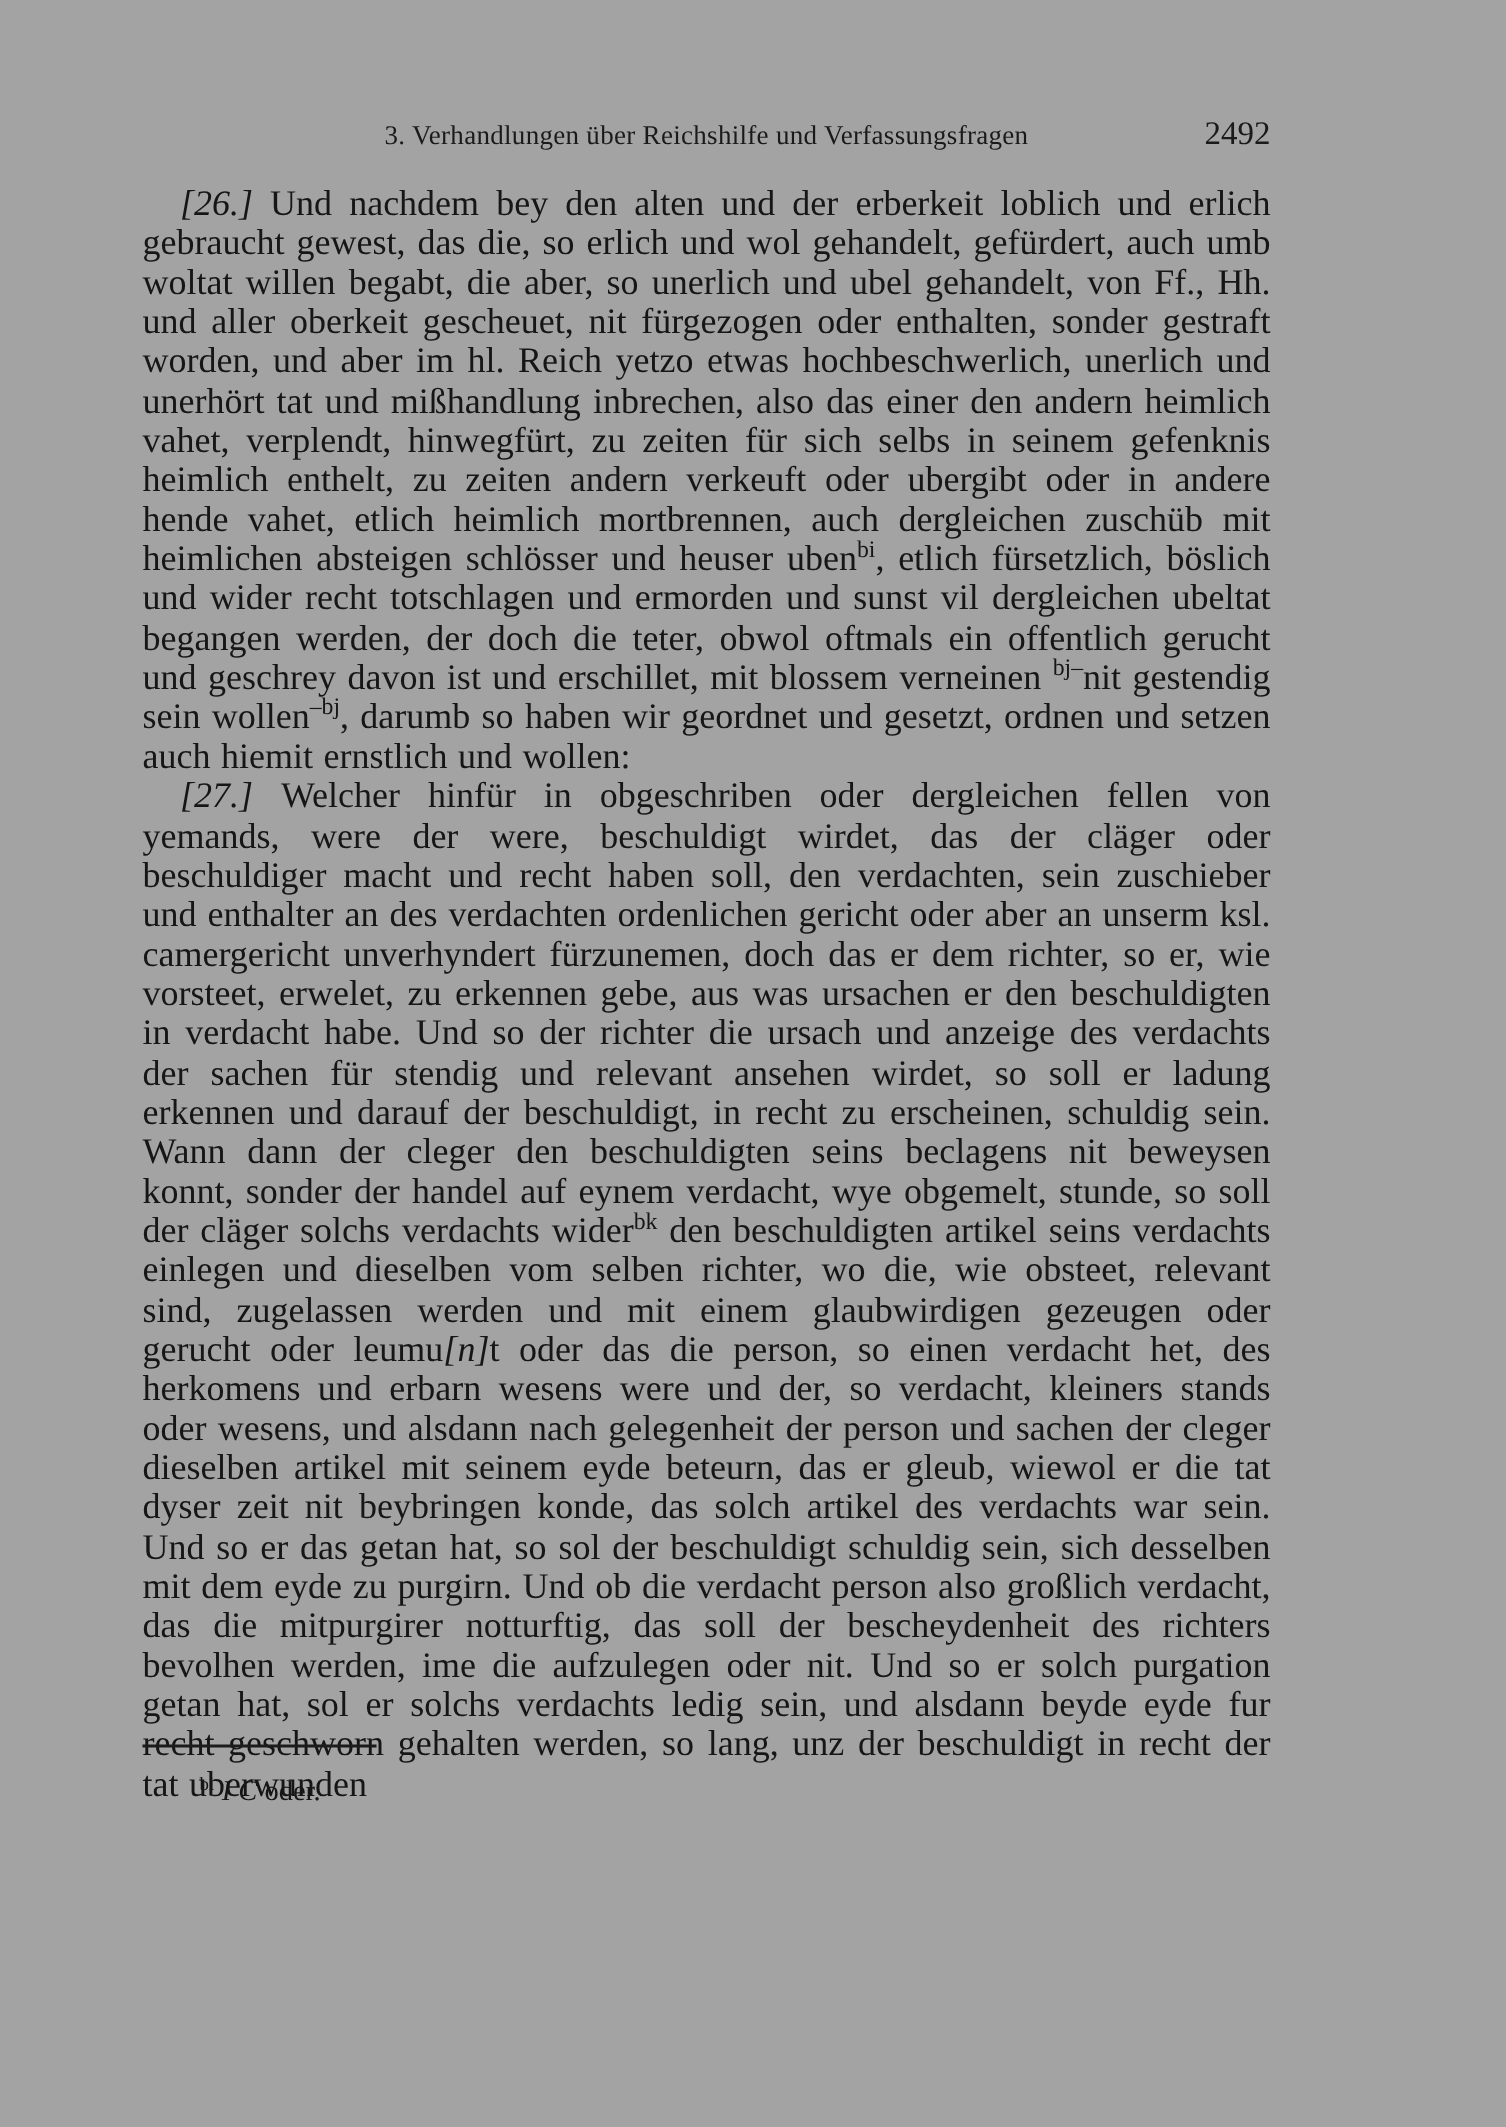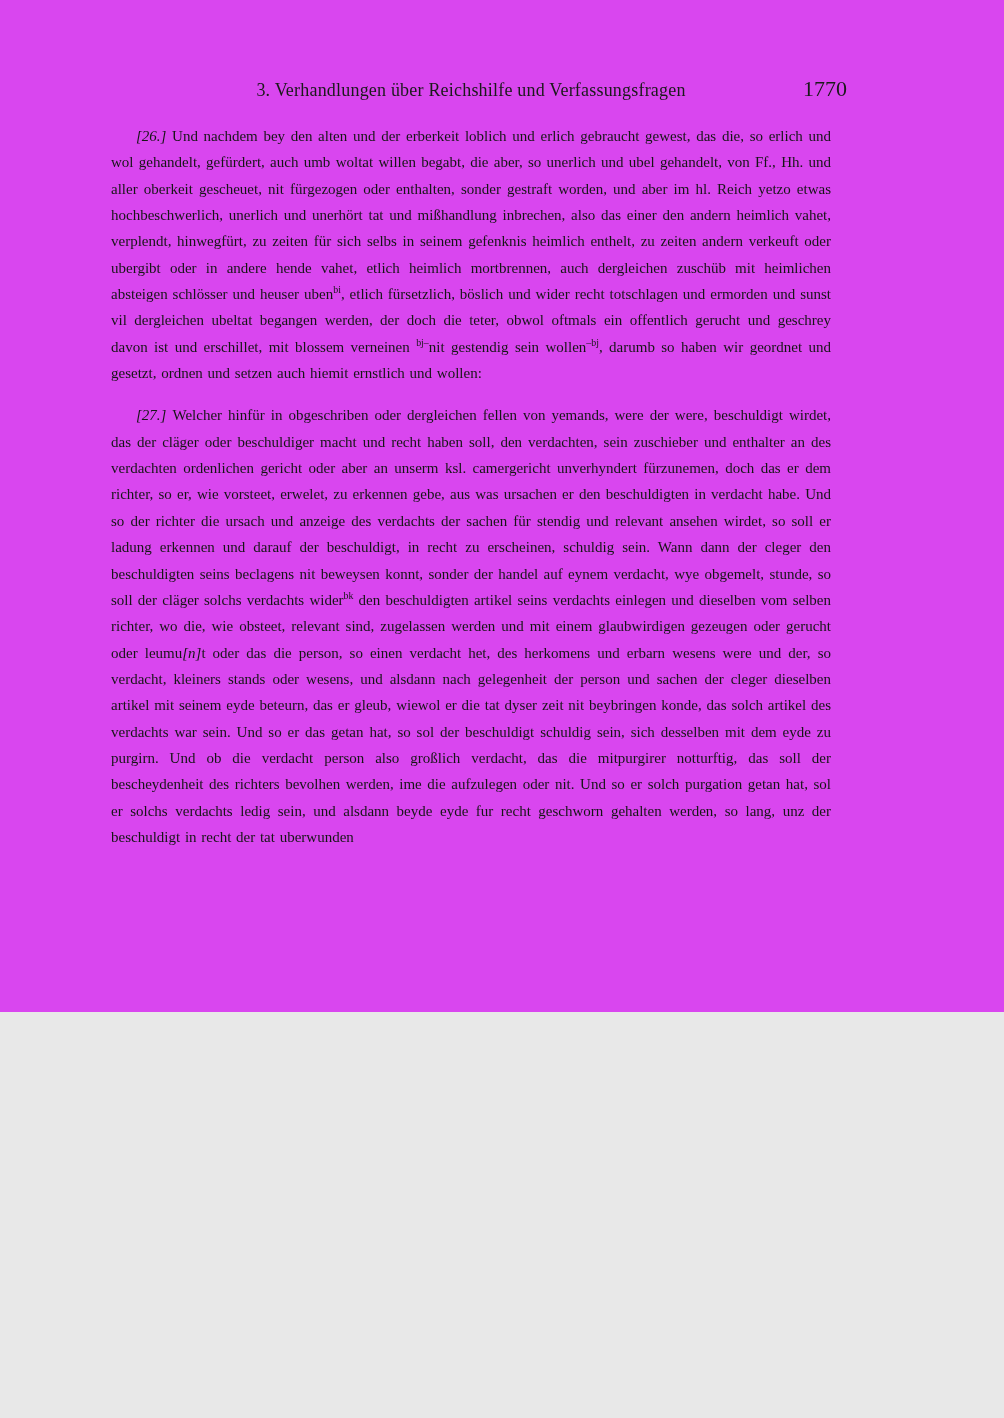--- a/index.html
+++ b/index.html
@@ -4,23 +4,23 @@
 <title>Buchseite 1359</title>
 <style>
   html, body {
     margin: 0;
     padding: 0;
     background: #e8e8e8;
   }
   .page {
     position: relative;
     width: 1004px;
-    height: 1012px;
+    height: 1418px;
     margin: 0 auto;
-    background: #d946ef;
+    background: #a3a3a3;
     color: #141414;
     font-family: "Liberation Serif", "DejaVu Serif", serif;
     overflow: hidden;
   }
   .content {
     position: absolute;
     left: 95px;
     top: 78px;
     width: 752px;
   }
@@ -39,24 +39,24 @@
   }
   .running-head .page-number {
     position: absolute;
     right: 0;
     top: -2px;
     font-size: 22px;
     line-height: 26px;
     color: #1a1a1a;
   }
   .body-text p.para {
-    margin: 16px;
+    margin: 0;
     text-align: justify;
     text-indent: 25px;
-    font-size: 15px;
+    font-size: 24px;
     line-height: 26.35px;
     word-spacing: 1px;
     color: #161616;
   }
   .it { font-style: italic; }
   .sup {
     font-size: 0.66em;
     vertical-align: super;
     line-height: 0;
   }
@@ -84,21 +84,21 @@
   }
 </style>
 </head>
 <body>
 
 <div class="page">
   <div class="content">
 
     <div class="running-head">
       <span class="head-title">3. Verhandlungen über Reichshilfe und Verfassungsfragen</span>
-      <span class="page-number">1770</span>
+      <span class="page-number">2492</span>
     </div>
 
     <div class="body-text">
 
     <p class="para"><span class="it">[26.] </span><span>Und nachdem bey den alten und der erberkeit loblich und erlich gebraucht gewest, das die, so erlich und wol gehandelt, gefürdert, auch umb woltat willen begabt, die aber, so unerlich und ubel gehandelt, von Ff., Hh. und aller oberkeit gescheuet, nit fürgezogen oder enthalten, sonder gestraft worden, und aber im hl. Reich yetzo etwas hochbeschwerlich, unerlich und unerhört tat und mißhandlung inbrechen, also das einer den andern heimlich vahet, verplendt, hinwegfürt, zu zeiten für sich selbs in seinem gefenknis heimlich enthelt, zu zeiten andern verkeuft oder ubergibt oder in andere hende vahet, etlich heimlich mortbrennen, auch dergleichen zuschüb mit heimlichen absteigen schlösser und heuser uben</span><span class="sup">bi</span><span>, etlich fürsetzlich, böslich und wider recht totschlagen und ermorden und sunst vil dergleichen ubeltat begangen werden, der doch die teter, obwol oftmals ein offentlich gerucht und geschrey davon ist und erschillet, mit blossem verneinen </span><span class="sup">bj–</span><span>nit gestendig sein wollen</span><span class="sup">–bj</span><span>, darumb so haben wir geordnet und gesetzt, ordnen und setzen auch hiemit ernstlich und wollen:</span></p>
         <p class="para"><span class="it">[27.] </span><span>Welcher hinfür in obgeschriben oder dergleichen fellen von yemands, were der were, beschuldigt wirdet, das der cläger oder beschuldiger macht und recht haben soll, den verdachten, sein zuschieber und enthalter an des verdachten ordenlichen gericht oder aber an unserm ksl. camergericht unverhyndert fürzunemen, doch das er dem richter, so er, wie vorsteet, erwelet, zu erkennen gebe, aus was ursachen er den beschuldigten in verdacht habe. Und so der richter die ursach und anzeige des verdachts der sachen für stendig und relevant ansehen wirdet, so soll er ladung erkennen und darauf der beschuldigt, in recht zu erscheinen, schuldig sein. Wann dann der cleger den beschuldigten seins beclagens nit beweysen konnt, sonder der handel auf eynem verdacht, wye obgemelt, stunde, so soll der cläger solchs verdachts wider</span><span class="sup">bk</span><span> den beschuldigten artikel seins verdachts einlegen und dieselben vom selben richter, wo die, wie obsteet, relevant sind, zugelassen werden und mit einem glaubwirdigen gezeugen oder gerucht oder leumu</span><span class="it">[n]</span><span>t oder das die person, so einen verdacht het, des herkomens und erbarn wesens were und der, so verdacht, kleiners stands oder wesens, und alsdann nach gelegenheit der person und sachen der cleger dieselben artikel mit seinem eyde beteurn, das er gleub, wiewol er die tat dyser zeit nit beybringen konde, das solch artikel des verdachts war sein. Und so er das getan hat, so sol der beschuldigt schuldig sein, sich desselben mit dem eyde zu purgirn. Und ob die verdacht person also großlich verdacht, das die mitpurgirer notturftig, das soll der bescheydenheit des richters bevolhen werden, ime die aufzulegen oder nit. Und so er solch purgation getan hat, sol er solchs verdachts ledig sein, und alsdann beyde eyde fur recht geschworn gehalten werden, so lang, unz der beschuldigt in recht der tat uberwunden</span></p>
       </div>
 
   </div>
 

